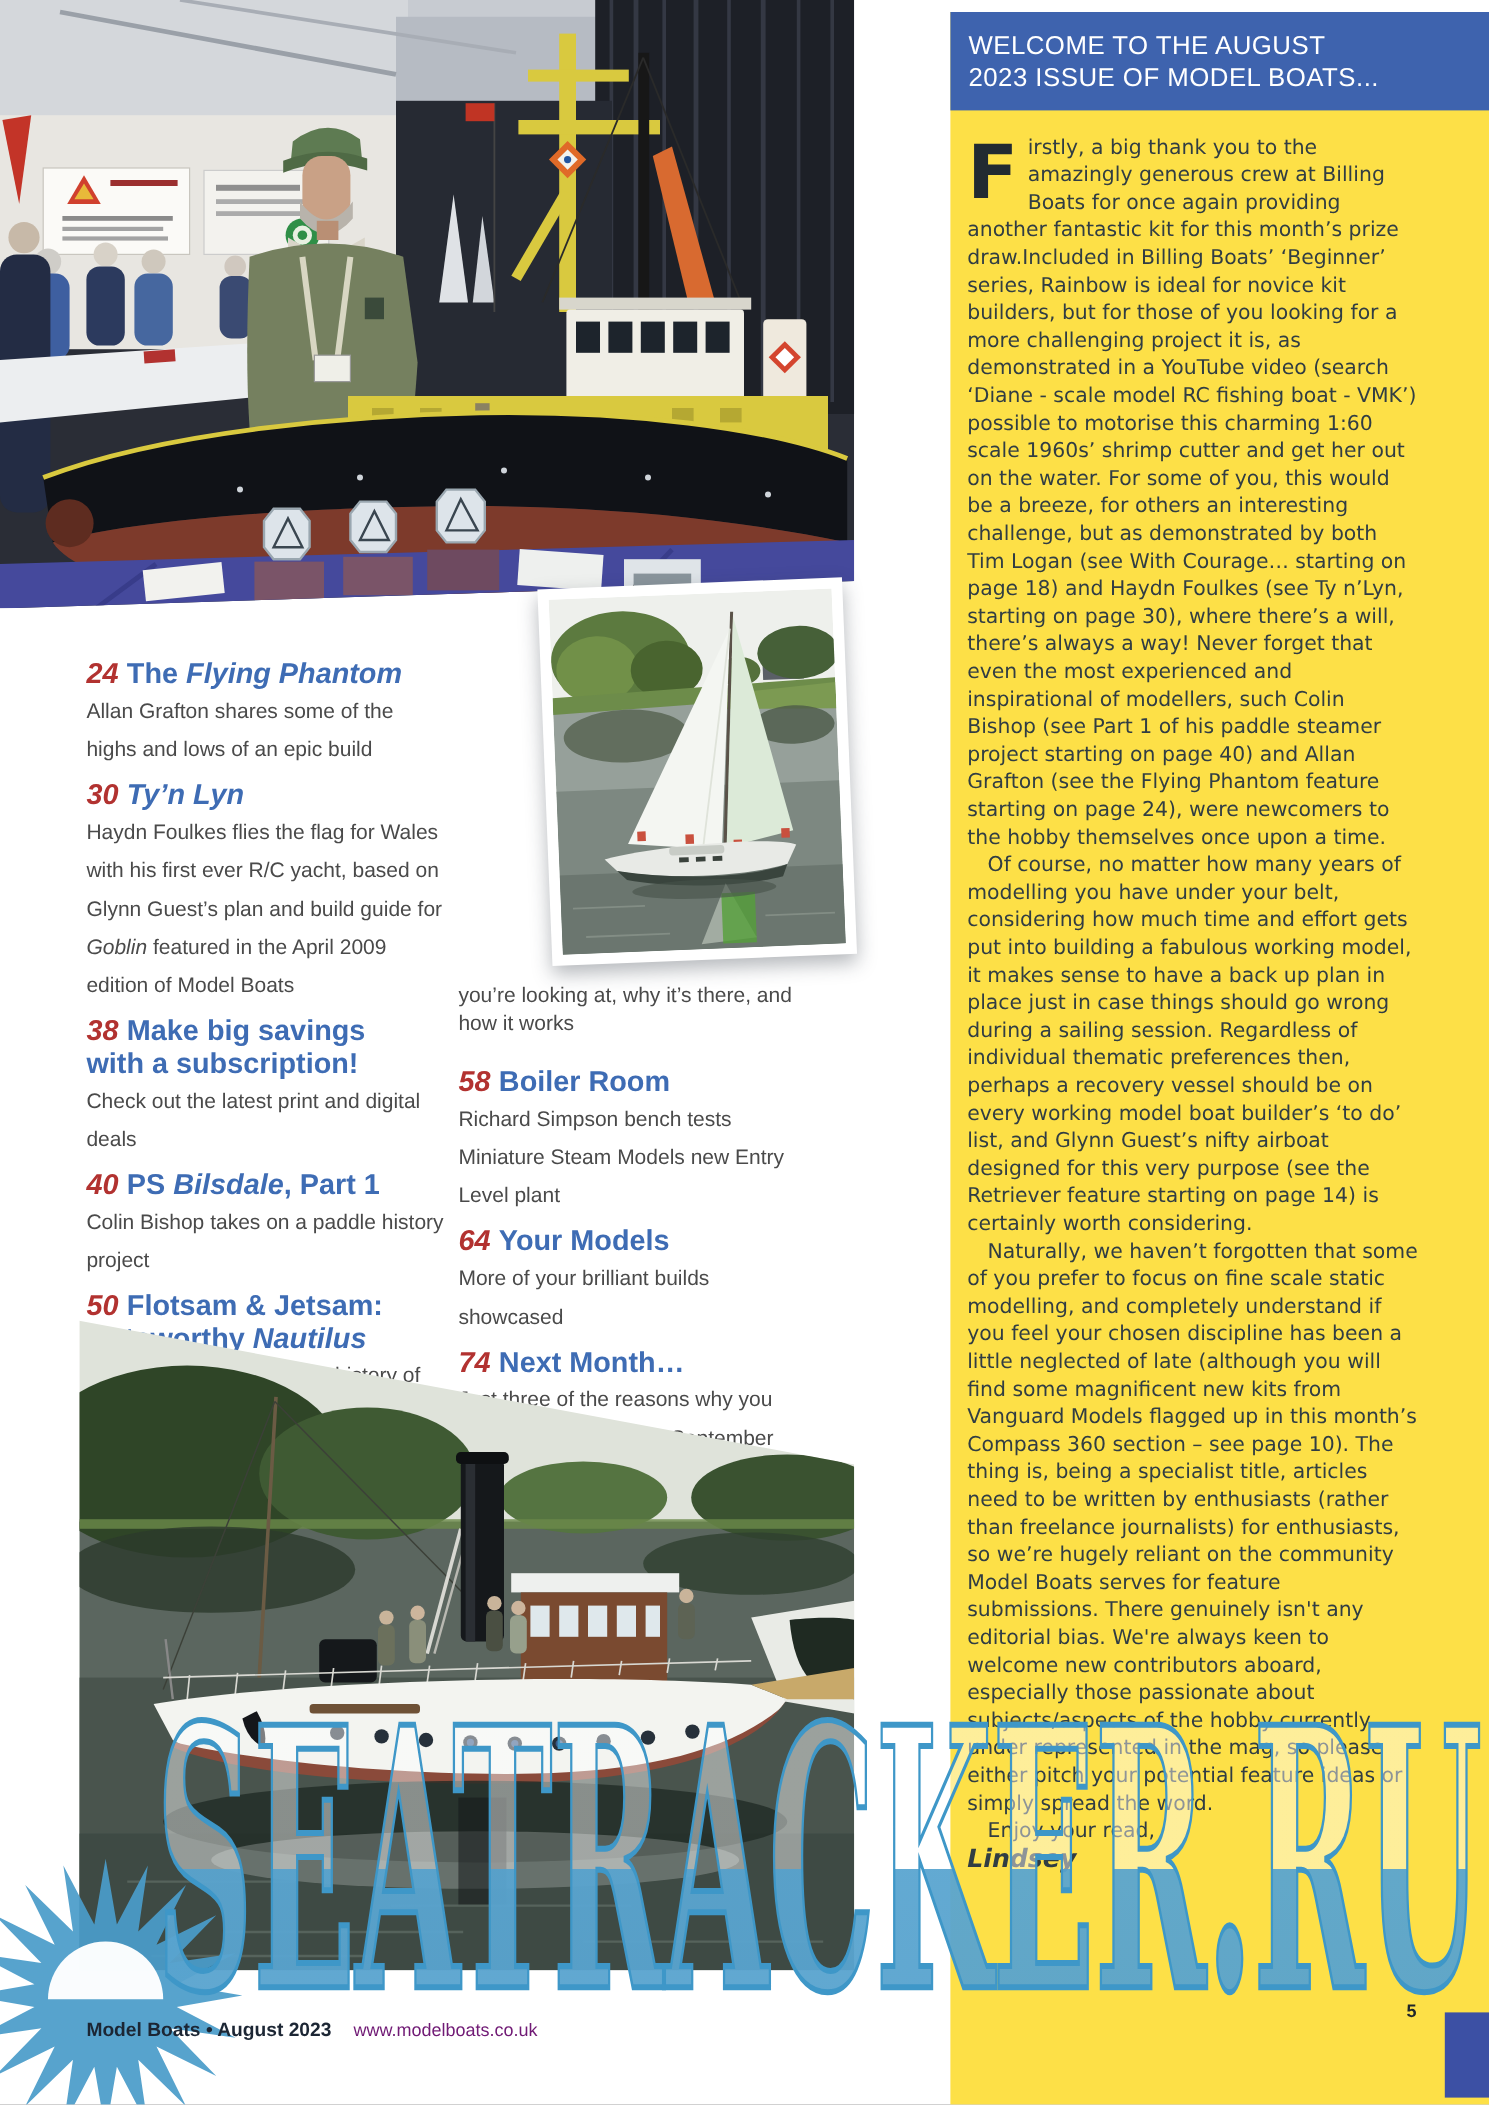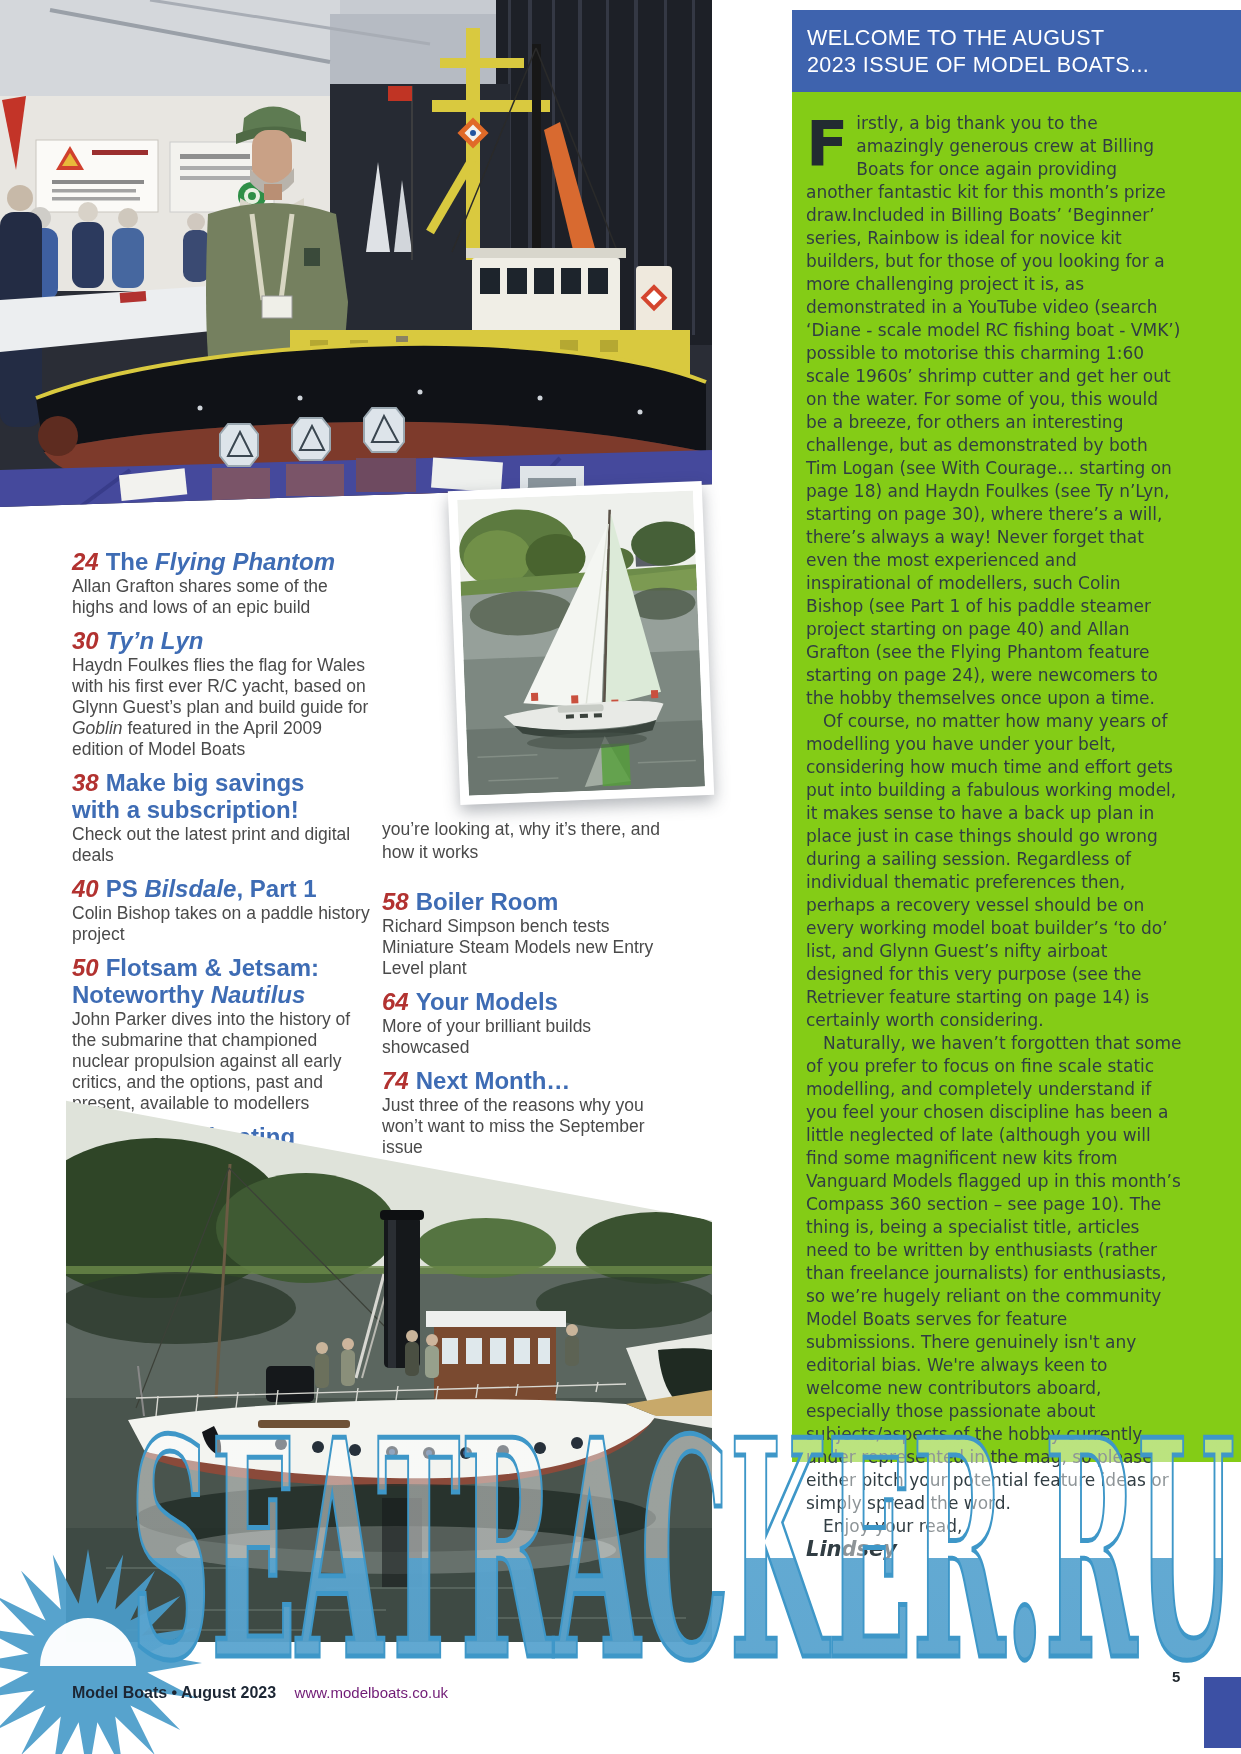--- a/index.html
+++ b/index.html
@@ -9,41 +9,41 @@
   .photo-top{position:absolute;left:0;top:0;width:712px;height:507px;
              clip-path:polygon(0 0,100% 0,100% 95.5%,0 100%);}
   .photo-top svg{display:block;width:712px;height:507px;}
   .photo-sail{position:absolute;left:454px;top:486px;width:236px;height:296px;background:#fff;
               padding:9px;transform:rotate(-2.3deg);box-shadow:0 7px 16px rgba(40,50,60,.35);}
   .photo-sail svg{display:block;width:236px;height:296px;}
   .photo-steam{position:absolute;left:66px;top:1098px;width:646px;height:544px;
                clip-path:polygon(0 0.5%,100% 22.5%,100% 100%,0 100%);}
   .photo-steam svg{display:block;width:646px;height:544px;}
   
-  .right-panel{position:absolute;left:792px;top:10px;width:449px;height:1452px;background:#84cc16;}
+  .right-panel{position:absolute;left:792px;top:10px;width:449px;height:1744px;background:#fde047;}
   .welcome-header{position:absolute;left:0;top:0;width:449px;height:82px;background:#3e63ae;
                   color:#fff;padding:15px 0 0 15px;box-sizing:border-box;}
   .welcome-header div{font-size:21.5px;line-height:27px;letter-spacing:.4px;font-weight:400;}
   .editorial{position:absolute;left:14px;top:102px;width:376px;color:#313d43;
              font-family:"DejaVu Sans",sans-serif;font-size:17px;line-height:23px;}
   .editorial p{margin:0;}
   .editorial p.ind{text-indent:17px;}
   .dropcap{float:left;font-family:"DejaVu Sans",sans-serif;font-weight:bold;font-size:62px;
            line-height:54px;padding:5px 8px 0 0;color:#222b31;}
   .signoff{text-indent:17px;}
   .signature{font-weight:bold;font-style:italic;font-size:21px;}
   
   .toc{position:absolute;color:#4a4a4a;}
   .toc-left{left:72px;top:548px;width:300px;}
   .toc-mid{left:382px;top:818px;width:292px;}
   .toc-entry{margin-bottom:9px;}
   .t-title{font-weight:bold;font-size:24px;line-height:27px;color:#3e6cb4;white-space:pre-line;}
   .t-title .num{color:#b23230;margin-right:7px;white-space:normal;font-style:italic;}
   .t-title .it{font-style:italic;}
-  .t-desc{font-size:17.5px;line-height:21px;color:#4a4a4a;margin-top:1px;}
+  .t-desc{font-size:17.5px;line-height:32px;color:#4a4a4a;margin-top:1px;}
   .t-desc i{text-align:center;}
   .toc-lead{font-size:17.5px;line-height:22.5px;margin-bottom:25px;}
   
   .watermark{position:absolute;left:0;top:1378px;width:1241px;height:376px;overflow:hidden;pointer-events:none;}
   .footer{position:absolute;left:72px;top:1684px;white-space:nowrap;}
   .footer .credit{font-weight:bold;font-size:16px;color:#1c2634;}
   .footer .url{font-size:15px;color:#701a75;margin-left:14px;}
   .page-num{position:absolute;left:1172px;top:1668px;font-size:15px;font-weight:bold;color:#1f262c;}
   .corner-square{position:absolute;left:1204px;top:1677px;width:37px;height:71px;background:#3c50a4;}
 </style>

